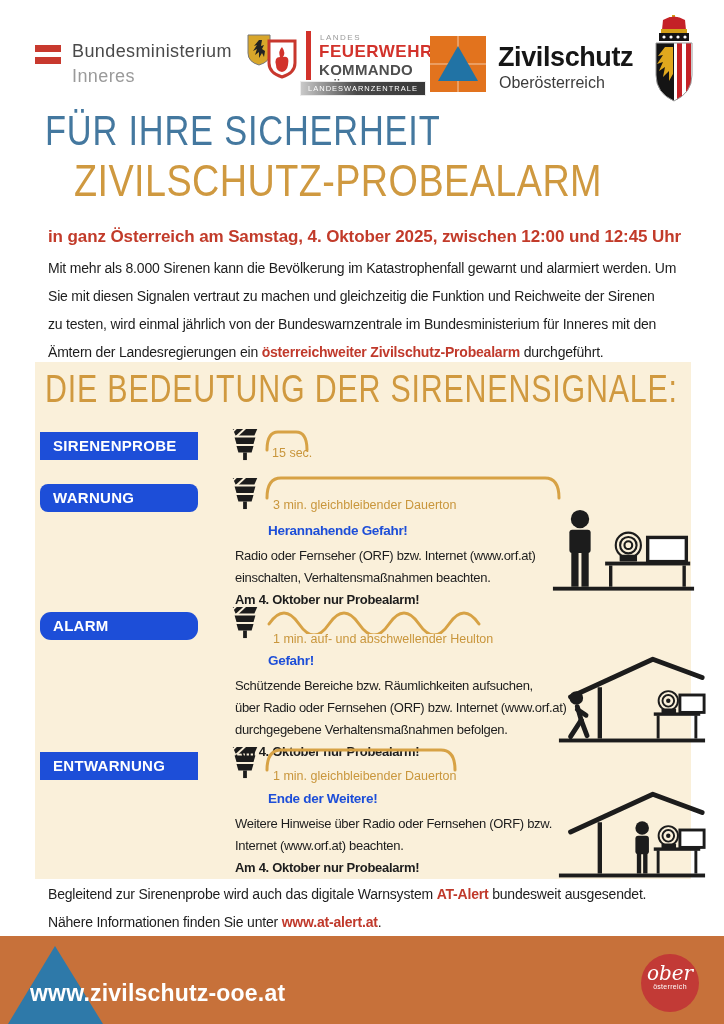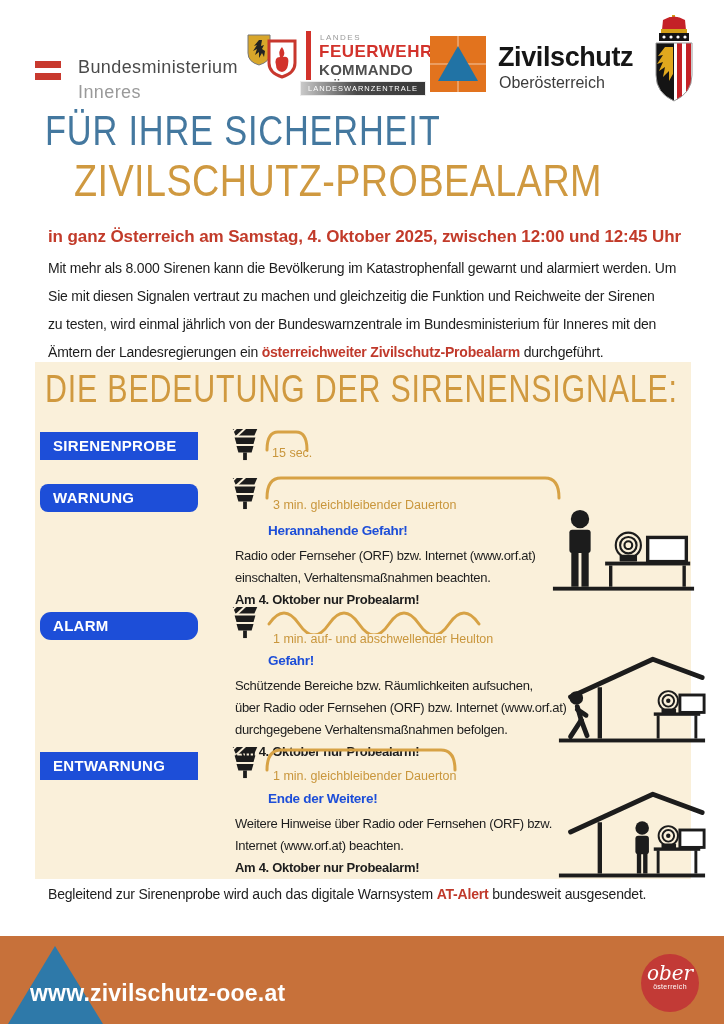--- a/index.html
+++ b/index.html
@@ -1,21 +1,21 @@
 <!DOCTYPE html>
 <html><head>
 <meta charset="utf-8">
 <style>
   html,body{margin:0;padding:0;background:#e8e8e8;}
   .page{position:relative;width:724px;height:1024px;background:#ffffff;margin:0 auto;
         font-family:"Liberation Sans",sans-serif;overflow:hidden;}
   .abs{position:absolute;}
 
   
-  .logo-bmi{left:35px;top:54px;display:flex;gap:17px;}
+  .logo-bmi{left:35px;top:38px;display:flex;gap:11px;}
   .bmi-flag{width:26px;margin-top:7px;}
   .bmi-flag i{display:block;height:7px;background:#c8392e;margin-bottom:5px;}
   .bmi-l1{font-size:18px;color:#4a4a4a;letter-spacing:.4px;line-height:26px;}
   .bmi-l2{font-size:18px;color:#9a9a9a;letter-spacing:.4px;line-height:24px;}
 
   .logo-fw{left:246px;top:28px;width:180px;height:68px;}
   .fw-redbar{left:60px;top:3px;width:5px;height:49px;background:#d2322b;}
   .fw-landes{left:74px;top:5px;font-size:8px;color:#9a9a9a;letter-spacing:1.5px;}
   .fw-main{left:73px;top:14px;font-size:17px;font-weight:bold;color:#d2322b;letter-spacing:.5px;}
   .fw-sub{left:73px;top:33px;font-size:15px;font-weight:bold;color:#4f4f4f;letter-spacing:.3px;}
@@ -285,20 +285,23 @@
       <circle cx="115" cy="58" r="6" fill="none" stroke="#1c1c1c" stroke-width="2"></circle>
       <circle cx="115" cy="58" r="2.3" fill="#1c1c1c"></circle>
       <rect x="127" y="52" width="25" height="18" fill="#ffffff" stroke="#1c1c1c" stroke-width="3"></rect>
     </svg>
   </div>
 
   <div class="abs after-text">
     <div>
       <span>Begleitend zur Sirenenprobe wird auch das digitale Warnsystem </span><span class="red-bold">AT-Alert</span><span> bundesweit ausgesendet.</span>
     </div>
+    <div>
+      <span>Nähere Informationen finden Sie unter </span><span class="red-bold">www.at-alert.at</span><span>.</span>
+    </div>
   </div>
 
   <div class="abs bottombar">
     <svg class="abs tri" width="95" height="78" viewBox="0 0 95 78">
       <polygon points="47,0 0,78 95,78" fill="#2e79a9"></polygon>
     </svg>
     <div class="abs url">www.zivilschutz-ooe.at</div>
     <div class="abs badge">
       <div class="badge-l1">ober</div>
       <div class="badge-l2">österreich</div>

